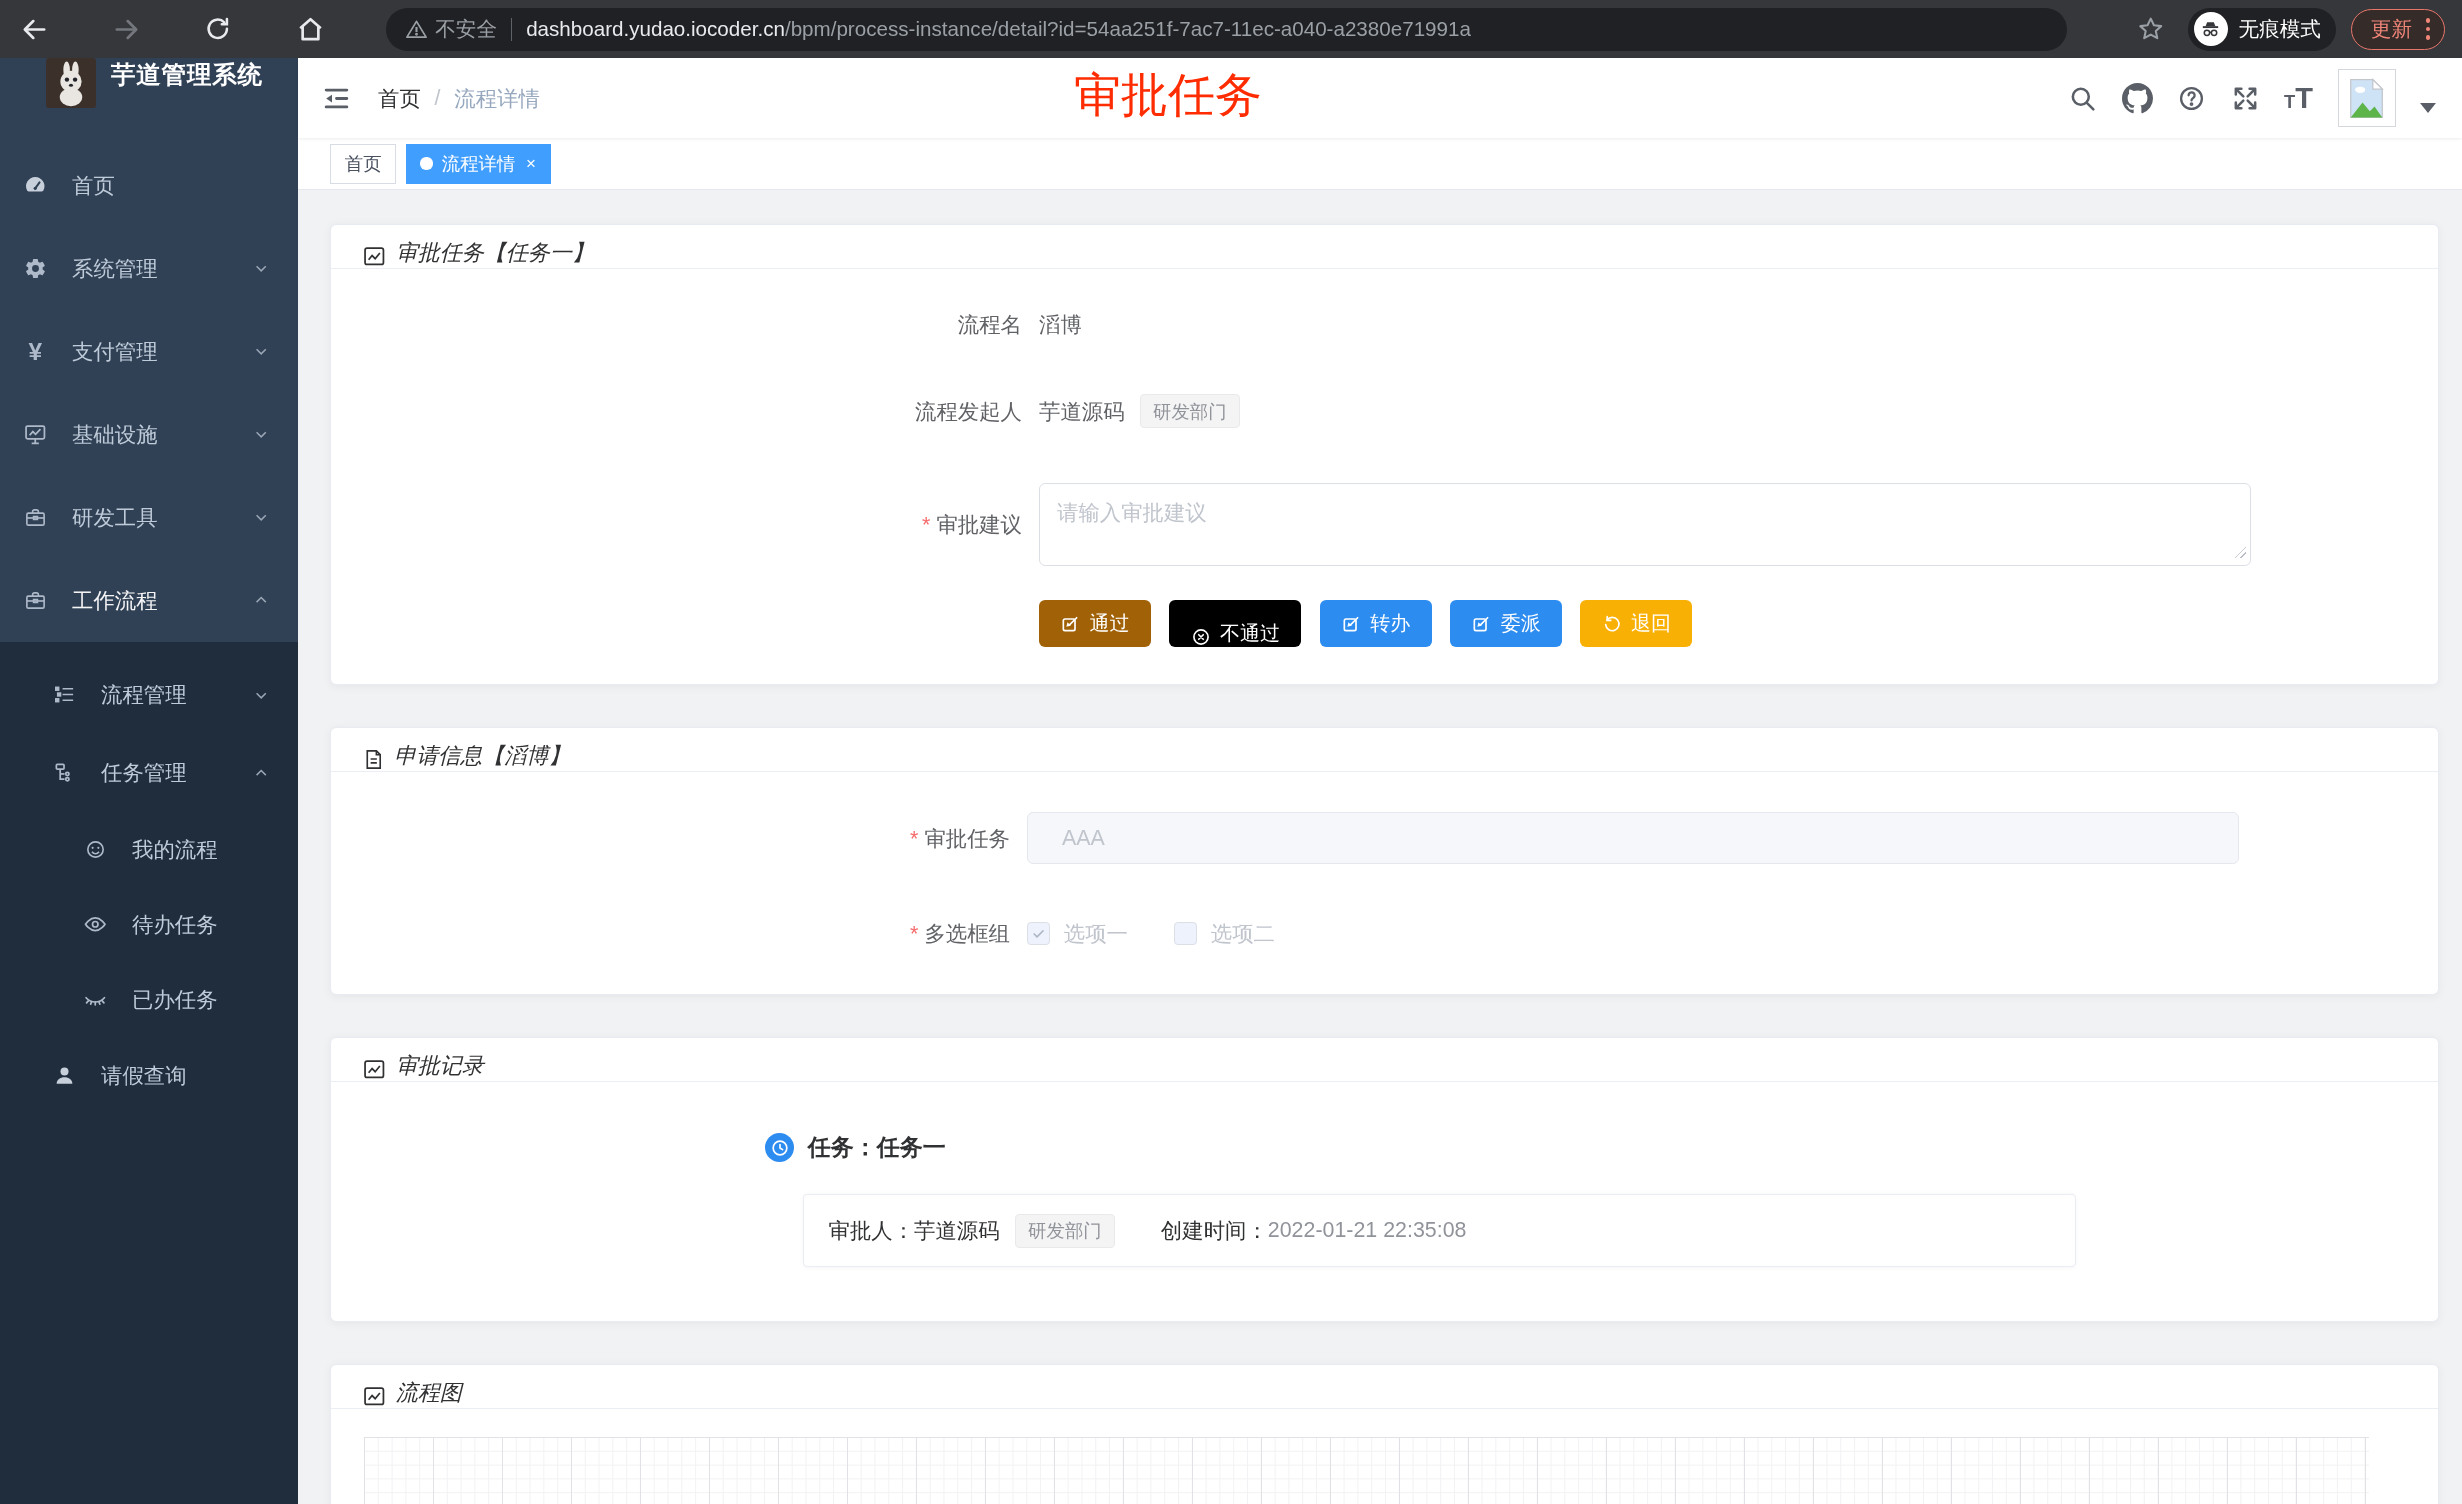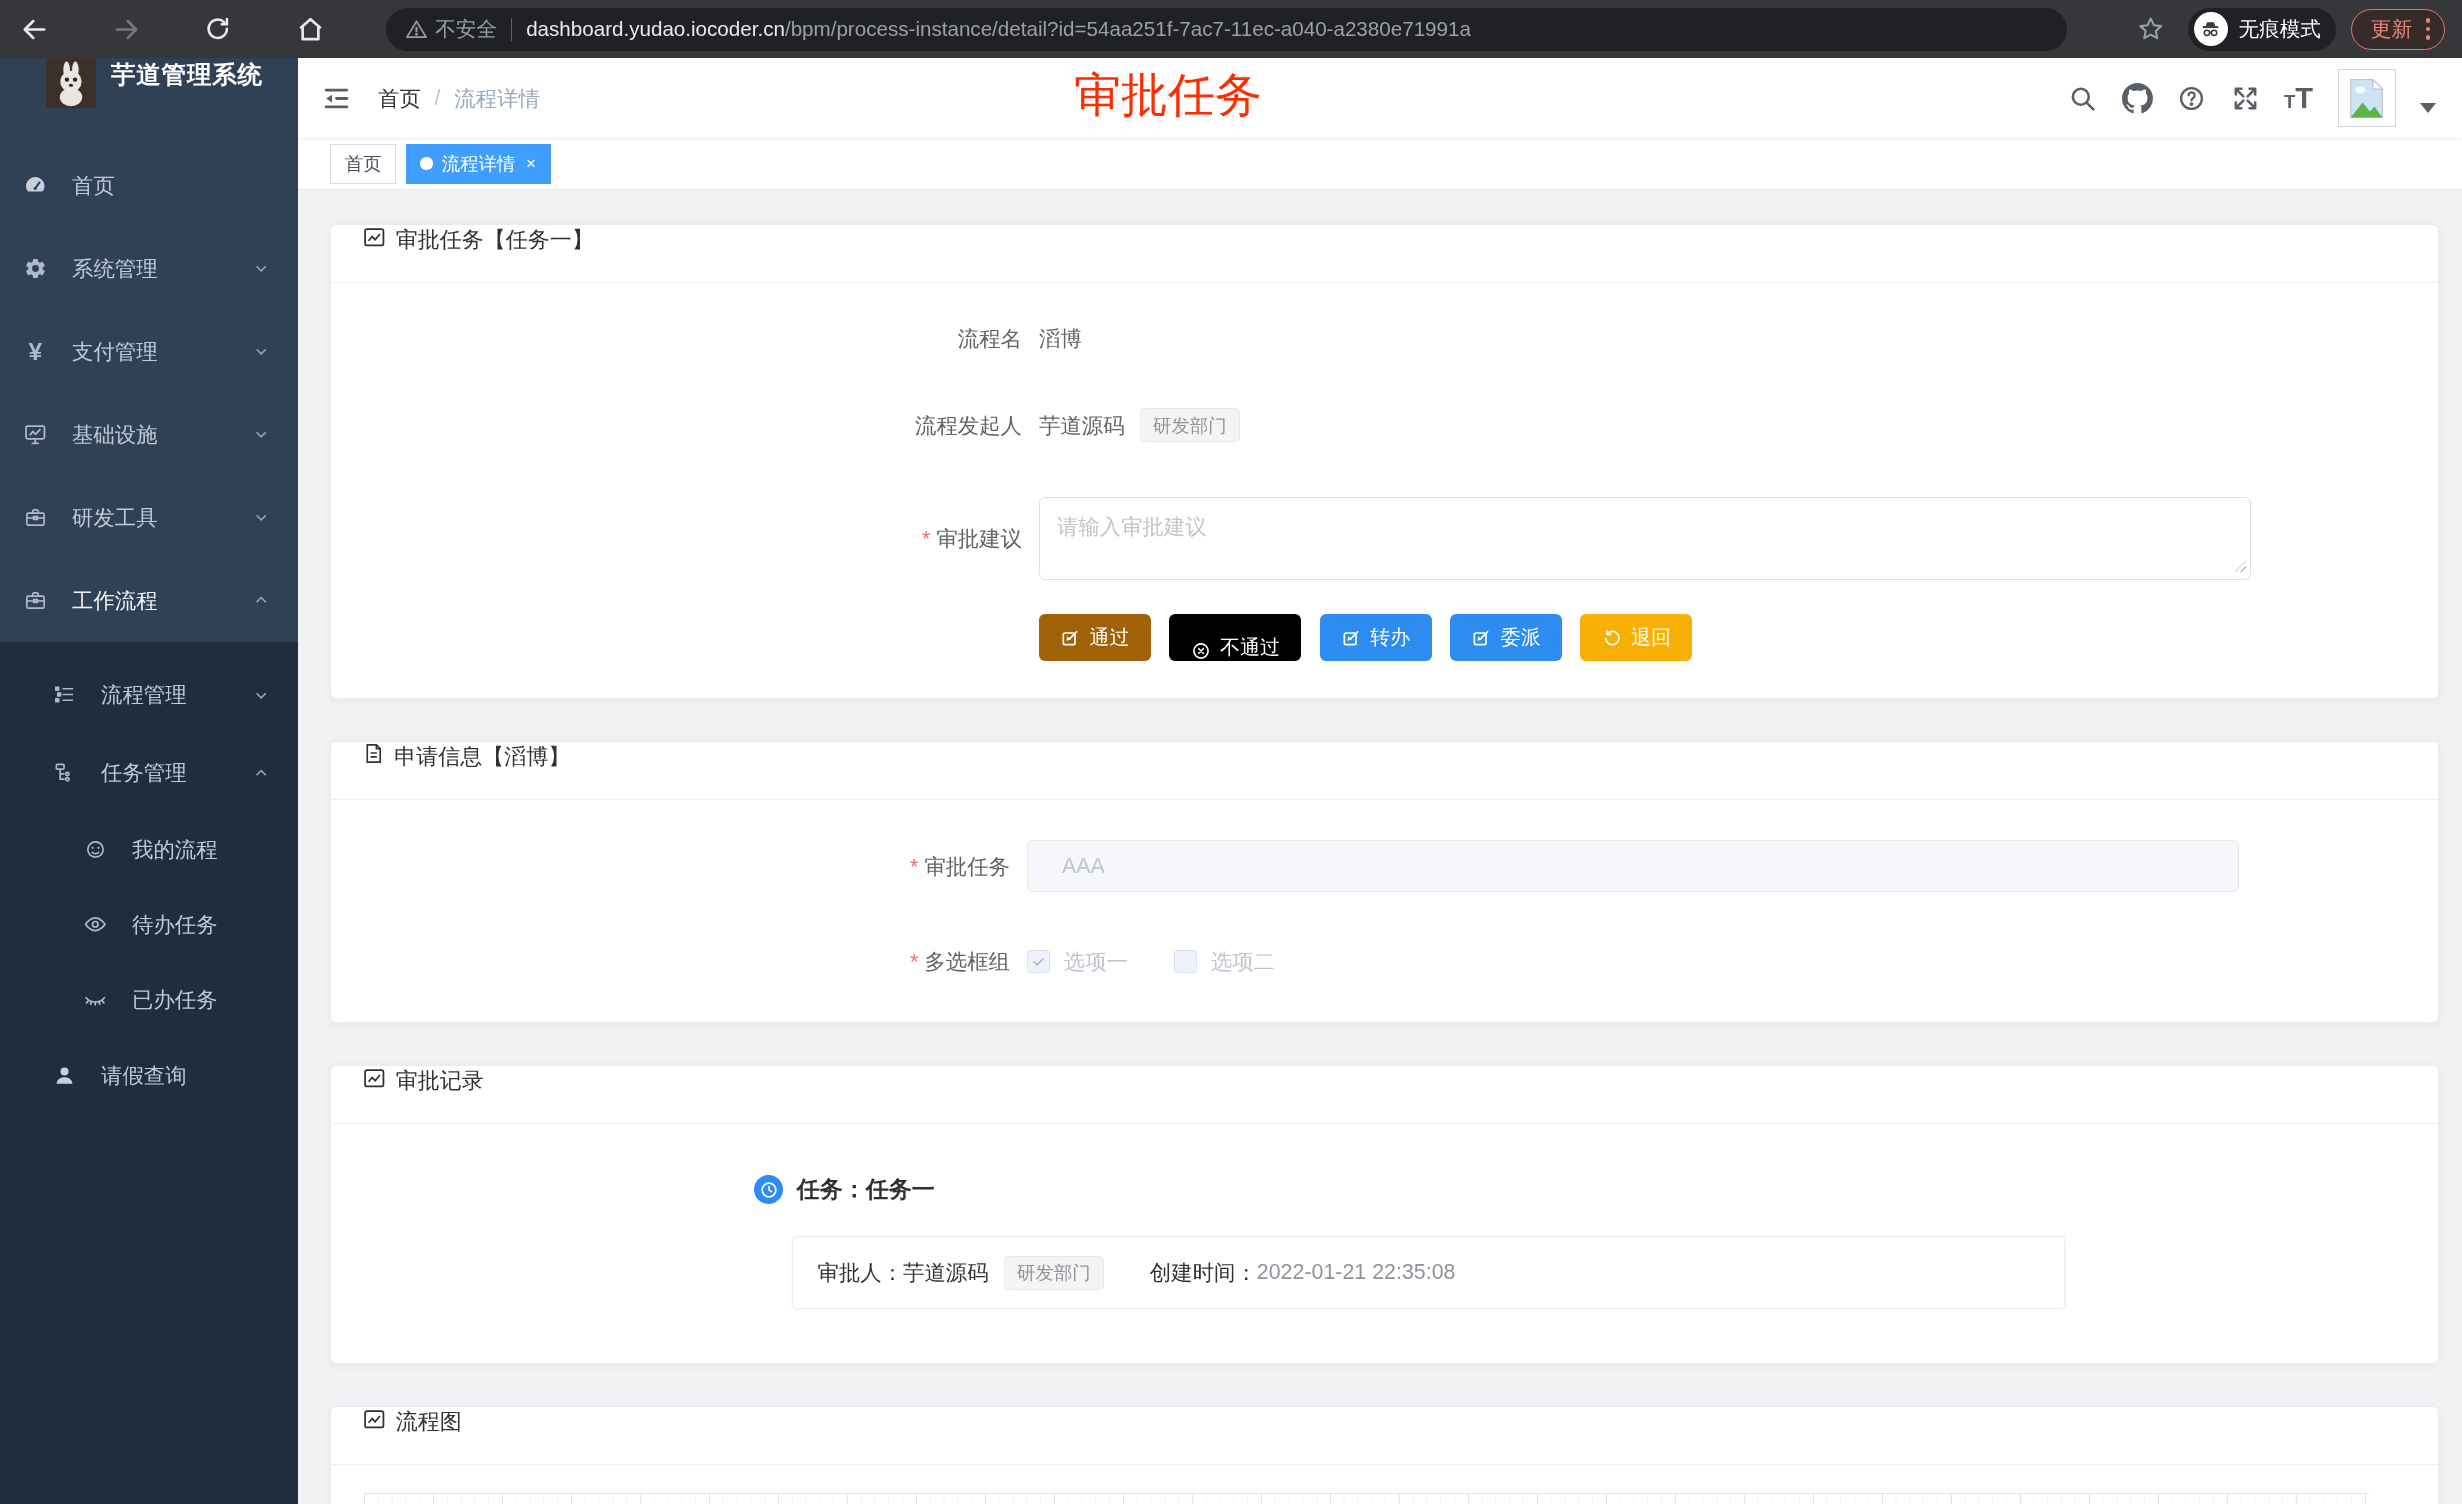--- a/index.html
+++ b/index.html
@@ -63,22 +63,22 @@
 
   .tagbar { height:52px; background:#fff; border-bottom:0.8px solid #e4e7ed; display:flex; align-items:center; padding-left:32px; gap:9.2px; }
   .tagv { height:40px; border:0.8px solid #d8dce5; background:#fff; color:#495060; font-size:18.4px;
     display:inline-flex; align-items:center; padding:0 13.8px; cursor:pointer; }
   .tagv.active { background:#409eff; border-color:#409eff; color:#fff; }
   .tagv .dot { width:12.2px; height:12.2px; border-radius:50%; background:#fff; margin-right:9.2px; }
   .tagv .x { margin-left:10.7px; font-size:17px; }
 
   .content { flex:1; background:#f1f2f4; padding:34px 23px 0 32px; overflow:hidden; }
   .card { background:#fff; border:0.8px solid #e8ebf2; border-radius:6.1px; box-shadow:0 1.5px 9.2px rgba(0,0,0,.05); margin-bottom:42px; }
-  .card-head { height:58px; display:flex; align-items:flex-start; padding:0 31px; border-bottom:0.8px solid #ebeef5;
-    font-size:22px; color:#303133; gap:9.2px; }
+  .card-head { height:44px; display:flex; align-items:flex-end; padding:0 31px; border-bottom:0.8px solid #ebeef5;
+    font-size:22px; color:#303133; gap:9.2px;font-style:italic; }
   .card-head .hicon { display:flex; color:#303133; }
 
   .form-row { display:flex; align-items:center; }
   .form-label { width:679px; text-align:right; font-size:21.4px; color:#606266; flex:0 0 auto; }
   .req::before { content:"*"; color:#f56c6c; margin-right:6.1px; }
   .form-field { margin-left:17px; display:flex; align-items:center; }
 
   .approve-body { padding:41px 0 37px 12px; }
   .val { font-size:21.4px; color:#606266; }
   .tag { height:34px; display:inline-flex; align-items:center; padding:0 12.2px; background:#f4f4f5;
@@ -98,21 +98,21 @@
   .apply-body { padding:40px 0 46px 0; }
   .inp-disabled { width:1212px; height:52px; background:#f5f7fa; border:0.8px solid #e4e7ed; border-radius:6.1px;
     padding:0 34px; font-size:21.4px; color:#c0c4cc; font-family:inherit; outline:none; }
   .cbx-group { display:flex; align-items:center; margin-right:46px; }
   .cbx { width:23px; height:23px; border:0.8px solid #dcdfe6; border-radius:3.8px; background:#edf2fc;
     display:flex; align-items:center; justify-content:center; }
   .cbx svg { display:block; }
   .cbx-label { font-size:21.4px; color:#c0c4cc; margin-left:13.8px; }
   .row-gap1 { margin-bottom:55px; }
 
-  .records-body { padding:50px 0 54px 0; position:relative; }
+  .records-body { padding:50px 0 54px 0; position:relative;margin-left:11px; }
   .tl-row { display:flex; align-items:center; margin-left:423px; }
   .tl-node { width:29px; height:29px; border-radius:50%; background:#2d8cf0; display:flex; align-items:center; justify-content:center; flex:0 0 auto; }
   .tl-title { font-size:23px; font-weight:bold; color:#303133; margin-left:13.8px; }
   .tl-card { margin:31px 0 0 461px; width:1273px; height:73px; background:#fff; border:0.8px solid #e9ecf3;
     border-radius:4.6px; box-shadow:0 0.8px 4.6px rgba(0,0,0,.04); display:flex; align-items:center; padding:0 24.5px; font-size:21.4px; }
   .tl-dark { color:#303133; }
   .tl-gray { color:#909399; }
   .tl-gap { width:46px; }
 
   .diagram-body { padding:27.5px 69px 0 33px; height:252px; }

